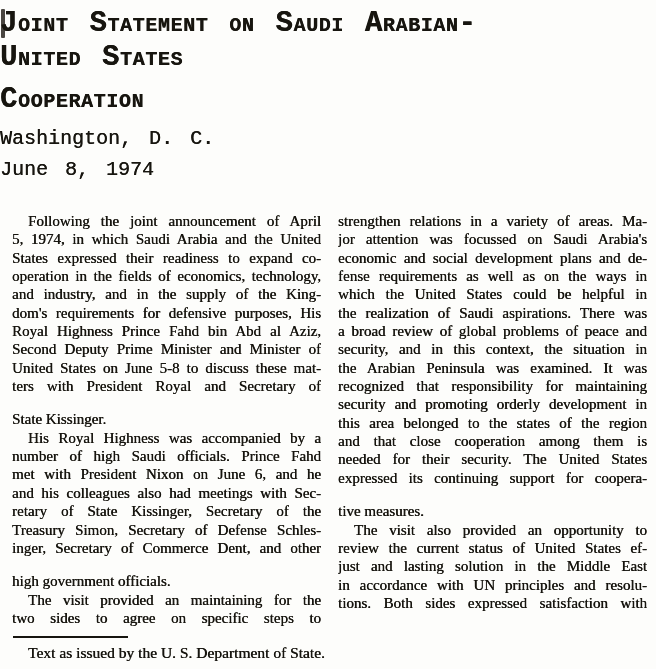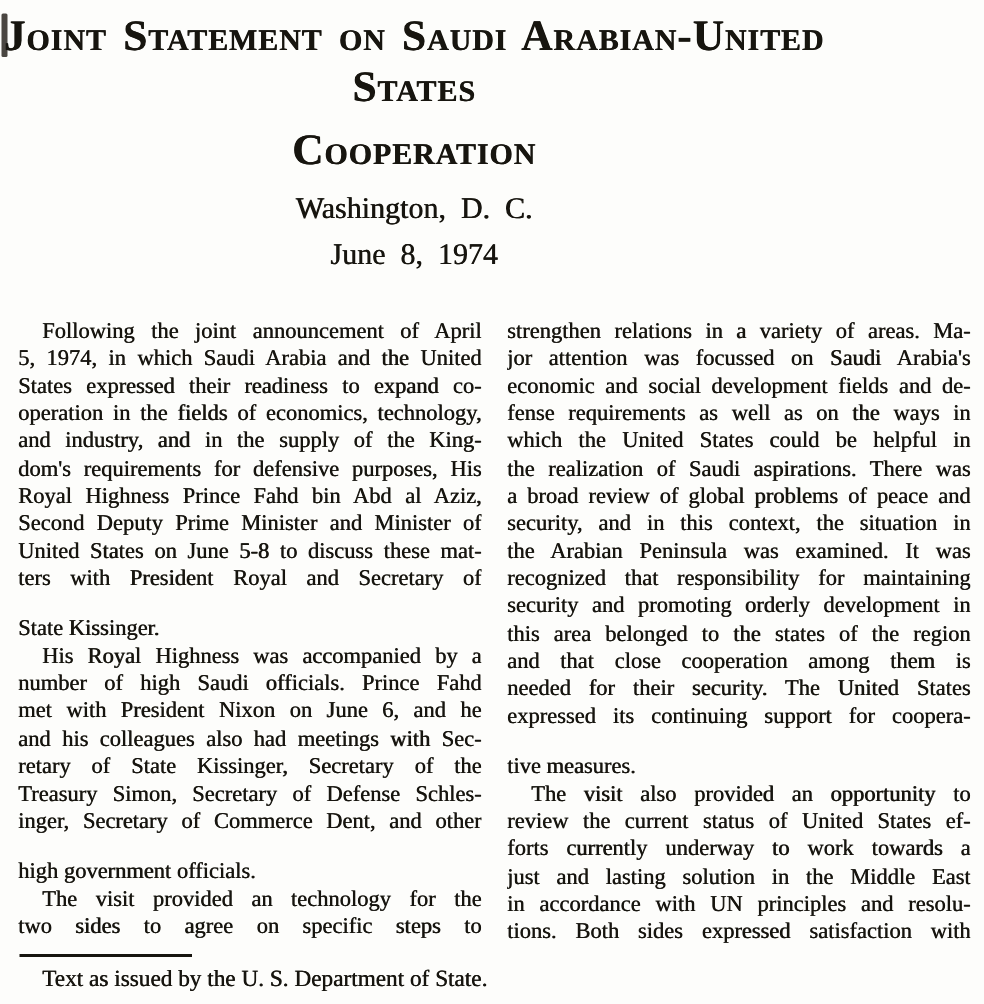--- a/index.html
+++ b/index.html
@@ -13,21 +13,22 @@
     overflow: hidden;
     position: relative;
   }
   .page {
     position: absolute; inset: 0;
     text-shadow: 0.35px 0 0 currentColor; 
   }
   
   .doc-header {
     position: absolute; top: 0; left: 0; width: 552px;
-    text-align: center;
+    text-align: left;
+    font-family: Liberation Mono, monospace;
   }
   .title-line {
     display: block;
     font-variant: small-caps;
     font-weight: 700;
     font-size: 29px;
     line-height: 34px;
     letter-spacing: 0.6px;
     word-spacing: 3px;
   }
@@ -119,47 +120,46 @@
           <div class="line indent">His Royal Highness was accompanied by a</div>
           <div class="line">number of high Saudi officials. Prince Fahd</div>
           <div class="line">met with President Nixon on June 6, and he</div>
           <div class="line">and his colleagues also had meetings with Sec-</div>
           <div class="line">retary of State Kissinger, Secretary of the</div>
           <div class="line">Treasury Simon, Secretary of Defense Schles-</div>
           <div class="line">inger, Secretary of Commerce Dent, and other</div>
           <div class="line para-end">high government officials.</div>
         </div>
         <div class="paragraph">
-          <div class="line indent">The visit provided an technology for the</div>
+          <div class="line indent">The visit provided an maintaining for the</div>
           <div class="line">two sides to agree on specific steps to</div>
         </div>
       </div>
     <div class="column" id="col-1">
         <div class="paragraph">
           <div class="line">strengthen relations in a variety of areas. Ma-</div>
           <div class="line">jor attention was focussed on Saudi Arabia's</div>
-          <div class="line">economic and social development fields and de-</div>
+          <div class="line">economic and social development plans and de-</div>
           <div class="line">fense requirements as well as on the ways in</div>
           <div class="line">which the United States could be helpful in</div>
           <div class="line">the realization of Saudi aspirations. There was</div>
           <div class="line">a broad review of global problems of peace and</div>
           <div class="line">security, and in this context, the situation in</div>
           <div class="line">the Arabian Peninsula was examined. It was</div>
           <div class="line">recognized that responsibility for maintaining</div>
           <div class="line">security and promoting orderly development in</div>
           <div class="line">this area belonged to the states of the region</div>
           <div class="line">and that close cooperation among them is</div>
           <div class="line">needed for their security. The United States</div>
           <div class="line">expressed its continuing support for coopera-</div>
           <div class="line para-end">tive measures.</div>
         </div>
         <div class="paragraph">
           <div class="line indent">The visit also provided an opportunity to</div>
           <div class="line">review the current status of United States ef-</div>
-          <div class="line">forts currently underway to work towards a</div>
           <div class="line">just and lasting solution in the Middle East</div>
           <div class="line">in accordance with UN principles and resolu-</div>
           <div class="line">tions. Both sides expressed satisfaction with</div>
         </div>
       </div>
   </main>
 
   <footer class="doc-footnote">
     <div class="footnote-rule"></div>
     <div class="footnote-text">Text as issued by the U. S. Department of State.</div>

